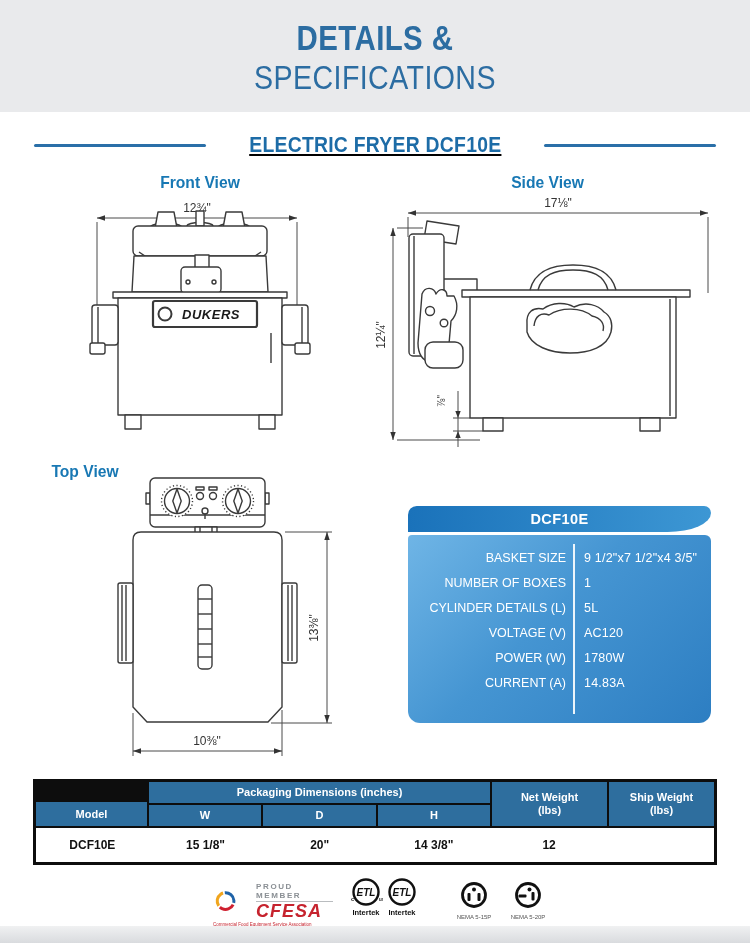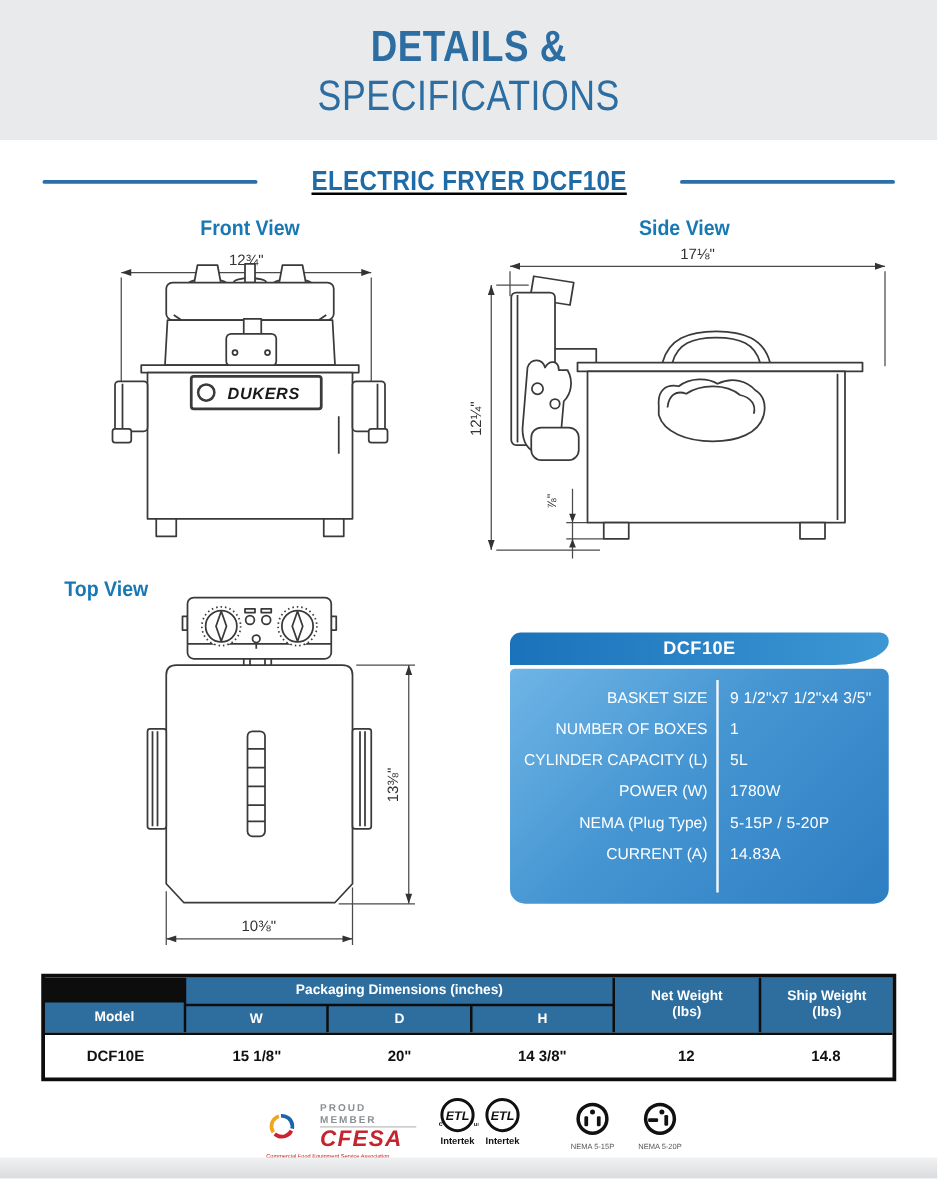--- a/index.html
+++ b/index.html
@@ -229,30 +229,30 @@
     <div class="spec-body">
       <div class="spec-row">
         <div class="spec-label">BASKET SIZE</div>
         <div class="spec-value">9 1/2"x7 1/2"x4 3/5"</div>
       </div>
       <div class="spec-row">
         <div class="spec-label">NUMBER OF BOXES</div>
         <div class="spec-value">1</div>
       </div>
       <div class="spec-row">
-        <div class="spec-label">CYLINDER CAPACITY (L)</div>
+        <div class="spec-label">CYLINDER DETAILS (L)</div>
         <div class="spec-value">5L</div>
+      </div>
+      <div class="spec-row">
+        <div class="spec-label">VOLTAGE (V)</div>
+        <div class="spec-value">AC120</div>
       </div>
       <div class="spec-row">
         <div class="spec-label">POWER (W)</div>
         <div class="spec-value">1780W</div>
-      </div>
-      <div class="spec-row">
-        <div class="spec-label">NEMA (Plug Type)</div>
-        <div class="spec-value">5-15P / 5-20P</div>
       </div>
       <div class="spec-row">
         <div class="spec-label">CURRENT (A)</div>
         <div class="spec-value">14.83A</div>
       </div>
     </div>
   </div>
 
   <div class="pkg-table">
     <div class="pkg-header">
@@ -269,21 +269,20 @@
         <span>Ship Weight</span>
         <span>(lbs)</span>
       </div>
     </div>
     <div class="pkg-body">
       <div>DCF10E</div>
       <div>15 1/8"</div>
       <div>20"</div>
       <div>14 3/8"</div>
       <div>12</div>
-      <div>14.8</div>
     </div>
   </div>
 
   <div class="footer">
     <div class="cfesa">
       <div class="cfesa-top">
         <svg width="28" height="28" viewBox="0 0 30 30">
           <circle cx="15" cy="15" r="10" fill="none" stroke="#1f63a8" stroke-width="3.6" pathLength="100" stroke-dasharray="30 70" transform="rotate(-95 15 15)"></circle>
           <circle cx="15" cy="15" r="10" fill="none" stroke="#cf2030" stroke-width="3.6" pathLength="100" stroke-dasharray="30 70" transform="rotate(25 15 15)"></circle>
           <circle cx="15" cy="15" r="10" fill="none" stroke="#f0a51e" stroke-width="3.6" pathLength="100" stroke-dasharray="30 70" transform="rotate(145 15 15)"></circle>

